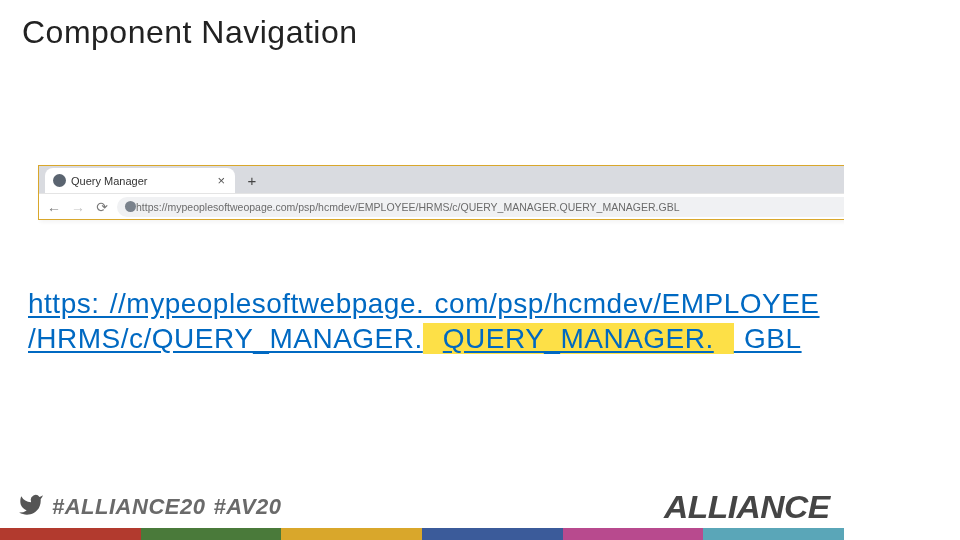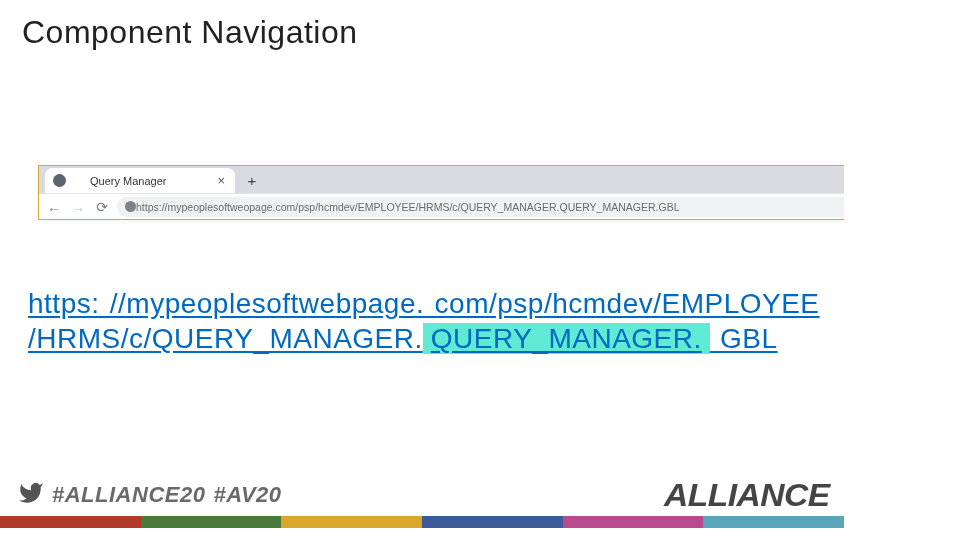--- a/index.html
+++ b/index.html
@@ -6,21 +6,21 @@
   html, body { width: 960px; height: 540px; background: #fff; font-family: "Segoe UI", Arial, sans-serif; }
   .slide { position: relative; width: 844px; height: 540px; overflow: hidden; }
   .title { position: absolute; top: 14px; left: 22px; font-size: 32px; font-weight: 400; color: #222; letter-spacing: 0.5px; }
   .browser-shot {
     position: absolute; top: 165px; left: 38px; width: 878px; height: 55px;
     border: 1.5px solid #d9a72b; background: #fff;
     box-shadow: 2px 2px 4px rgba(0,0,0,0.05);
   }
   .tabs-row { height: 27px; background: #d9dbe0; display: flex; align-items: flex-end; }
   .tab {
-    display: flex; align-items: center; gap: 24px;
+    display: flex; align-items: center; gap: 5px;
     background: #fff; height: 25px; padding: 0 10px 0 8px;
     border-top-left-radius: 8px; border-top-right-radius: 8px;
     margin-left: 6px; min-width: 190px; font-size: 11px; color: #333;
   }
   .globe-icon {
     width: 13px; height: 13px; border-radius: 50%;
     background: #5a6470; position: relative; flex-shrink: 0;
   }
   .globe-icon::before, .globe-icon::after { content: ""; position: absolute; background: #d9dbe0; }
   .tab .close { margin-left: auto; color: #555; font-size: 13px; line-height: 1; }
@@ -33,23 +33,23 @@
     background: #f0f1f3; border-radius: 12px; height: 20px; padding: 0 8px;
     font-size: 10.5px; color: #6b6b6b; overflow: hidden; white-space: nowrap;
   }
   .addr-field .globe-icon { width: 11px; height: 11px; background: #7a828c; }
   .url-text {
     position: absolute; top: 286px; left: 28px; right: 20px;
     font-size: 28px; line-height: 1.25; color: #0069c2;
     word-spacing: 2px; letter-spacing: 0.5px;
   }
   .url-text a { color: #0069c2; text-decoration: underline; text-underline-offset: 3px; }
-  .hl { background: #5eead4; padding: 0 8px; }
+  .hl { background: #fde047; padding: 0 20px; }
   .footer {
-    position: absolute; left: 0; right: 0; bottom: 12px; height: 56px;
+    position: absolute; left: 0; right: 0; bottom: 0; height: 56px;
   }
   .stripes { position: absolute; left: 0; right: 0; bottom: 0; height: 12px; display: flex; }
   .stripes div { flex: 1; }
   .s1 { background: #b23a2e; } .s2 { background: #4a7a3a; } .s3 { background: #d9a72b; }
   .s4 { background: #3b5b9a; } .s5 { background: #b84a8e; } .s6 { background: #5aa6b8; }
   .hashtags {
     position: absolute; left: 18px; bottom: 18px;
     display: flex; align-items: center; gap: 8px;
     font-family: Arial, sans-serif;
   }

